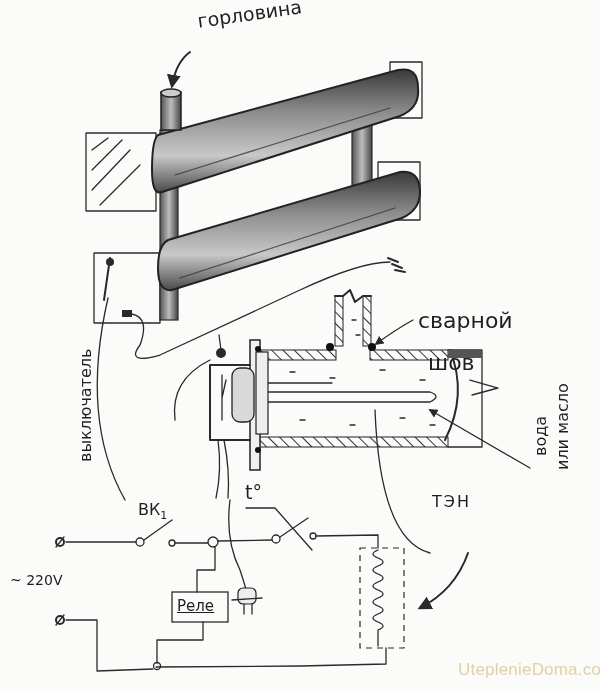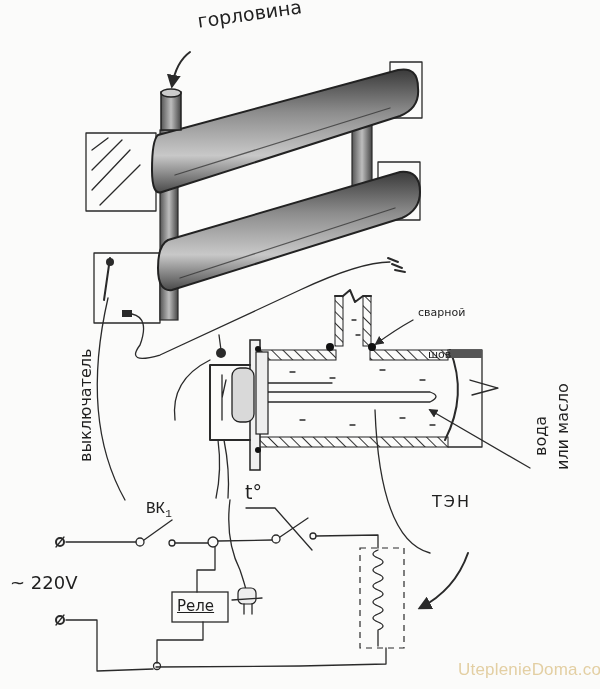--- a/index.html
+++ b/index.html
@@ -164,37 +164,37 @@
     <path class="pencil thin" d="M230 500 Q225 540 240 570 Q245 585 246 590"></path>
     <g>
       <rect x="238" y="588" width="18" height="16" rx="5" fill="#eee" stroke="#222" stroke-width="1.2"></rect>
       <path class="pencil thin" d="M232 600 L262 598 M244 604 L244 614 M252 604 L252 614"></path>
     </g>
   </g>
 </svg>
 
 <div class="lbl" style="left:196px; top:10px; font-size:19px; transform:rotate(-8deg); transform-origin:left top;">горловина</div>
 
-<div class="lbl" style="left:418px; top:304px; font-size:11px; line-height:18px;">
+<div class="lbl" style="left:418px; top:312px; font-size:22px; line-height:18px;">
   <div>сварной</div>
   <div style="padding-left:10px;margin-top:24px;">шов</div>
 </div>
 
 <div class="lbl" style="left:530px; top:470px; font-size:16px; line-height:22px; transform:rotate(-90deg); transform-origin:left top;">
   <div style="padding-left:14px;">вода</div>
   <div>или масло</div>
 </div>
 
 <div class="lbl" style="left:76px; top:462px; font-size:16px; transform:rotate(-90deg); transform-origin:left top;">выключатель</div>
 
-<div class="lbl" style="left:146px; top:500px; font-size:16px;font-family:Liberation Mono, monospace;">
+<div class="lbl" style="left:138px; top:500px; font-size:16px;">
   <span>ВК</span><sub style="font-size:11px;">1</sub>
 </div>
 
 <div class="lbl" style="left:245px; top:481px; font-size:19px;">t°</div>
 
-<div class="lbl" style="left:10px; top:572px; font-size:18px;text-align:right;">~ 220V</div>
+<div class="lbl" style="left:10px; top:572px; font-size:14px;text-align:right;">~ 220V</div>
 
 <div class="lbl" style="left:177px; top:597px; font-size:15px;text-decoration:underline;">Реле</div>
 
 <div class="lbl" style="left:432px; top:492px; font-size:16px; letter-spacing:2px;">ТЭН</div>
 
 <div class="watermark">UteplenieDoma.com</div>
 
 </body></html>

